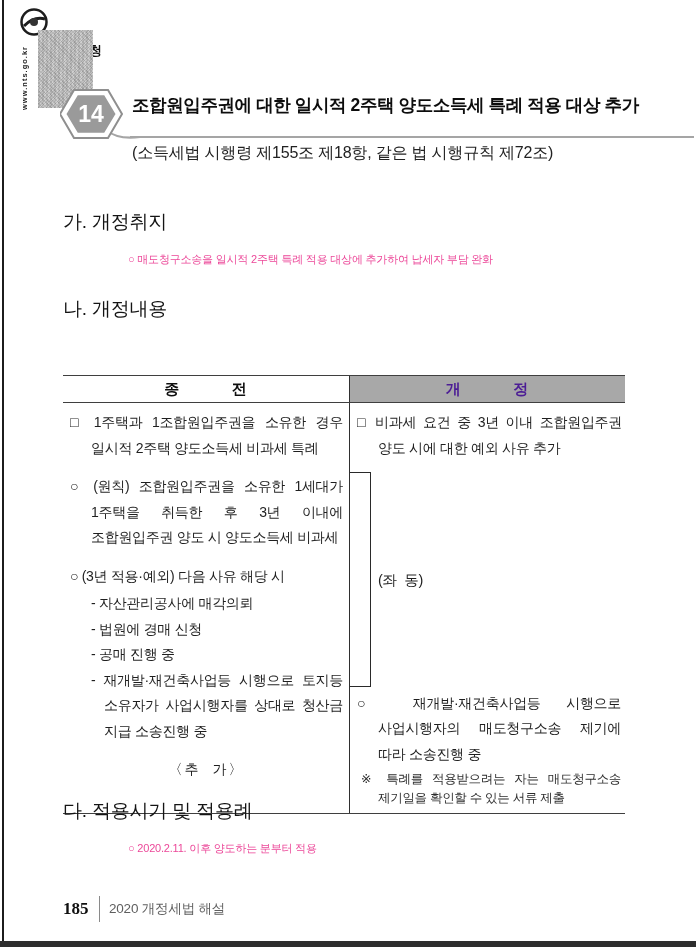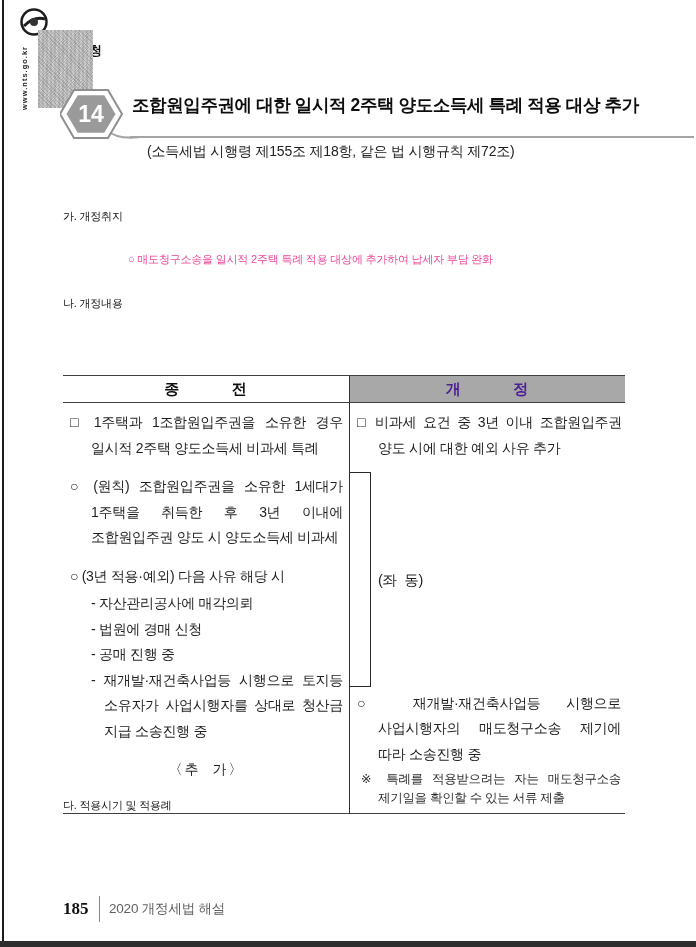--- a/index.html
+++ b/index.html
@@ -24,23 +24,23 @@
   }
   .stamp-url{
     position:absolute;left:2px;top:24px;height:80px;
     writing-mode:vertical-rl;transform:rotate(180deg);
     font-size:7.5px;color:#222;letter-spacing:1px;font-weight:bold;
   }
   
   .heading{position:absolute;left:60px;top:88px;width:636px;height:80px;}
   .heading svg{position:absolute;left:0;top:0;}
   .title{position:absolute;left:72px;top:5px;width:560px;font-size:17.5px;font-weight:bold;color:#0d0d0d;letter-spacing:-0.4px;word-break:keep-all;}
-  .subtitle{position:absolute;left:87px;top:55px;font-size:14px;color:#222;letter-spacing:-0.2px;}
+  .subtitle{position:absolute;left:72px;top:55px;font-size:16px;color:#222;letter-spacing:-0.2px;}
 
-  .sec-label{position:absolute;left:63px;font-size:11px;color:#141414;letter-spacing:-0.2px;}
+  .sec-label{position:absolute;left:63px;font-size:19px;color:#141414;letter-spacing:-0.2px;}
   .sec-bullet{position:absolute;left:88px;font-size:11px;color:#ec4899;letter-spacing:-0.2px;white-space:pre;margin-left:40px;}
 
   
   .cmp-table{
     position:absolute;left:63px;top:331px;width:562px;height:439px;box-sizing:border-box;
     border-top:1.5px solid #3f3f3f;border-bottom:1.5px solid #3f3f3f;
     display:flex;flex-direction:column;margin-top:44px;
   }
   .thead{display:flex;height:27px;border-bottom:1.5px solid #3f3f3f;box-sizing:border-box;flex:0 0 27px;}
   .th{box-sizing:border-box;display:flex;align-items:center;justify-content:center;
@@ -130,20 +130,21 @@
         <div class="same-label">(좌  동)</div>
         <div class="after-bottom">
           <div class="h1 h1-tight">○ 재개발·재건축사업등 시행으로 사업시행자의 매도청구소송 제기에 따라 소송진행 중</div>
           <div class="note">※ 특례를 적용받으려는 자는 매도청구소송 제기일을 확인할 수 있는 서류 제출</div>
         </div>
       </div>
     </div>
   </div>
 
   <div class="sec-label" style="top:798px">다. 적용시기 및 적용례</div>
+  <div class="sec-bullet" style="top:841px">○ 2020.2.11. 이후 양도하는 분부터 적용</div>
 
   <div class="footer">
     <span class="page-num">185</span>
     <span class="footer-rule"></span>
     <span class="book-title">2020 개정세법 해설</span>
   </div>
 
 </div>
 
 </body></html>

